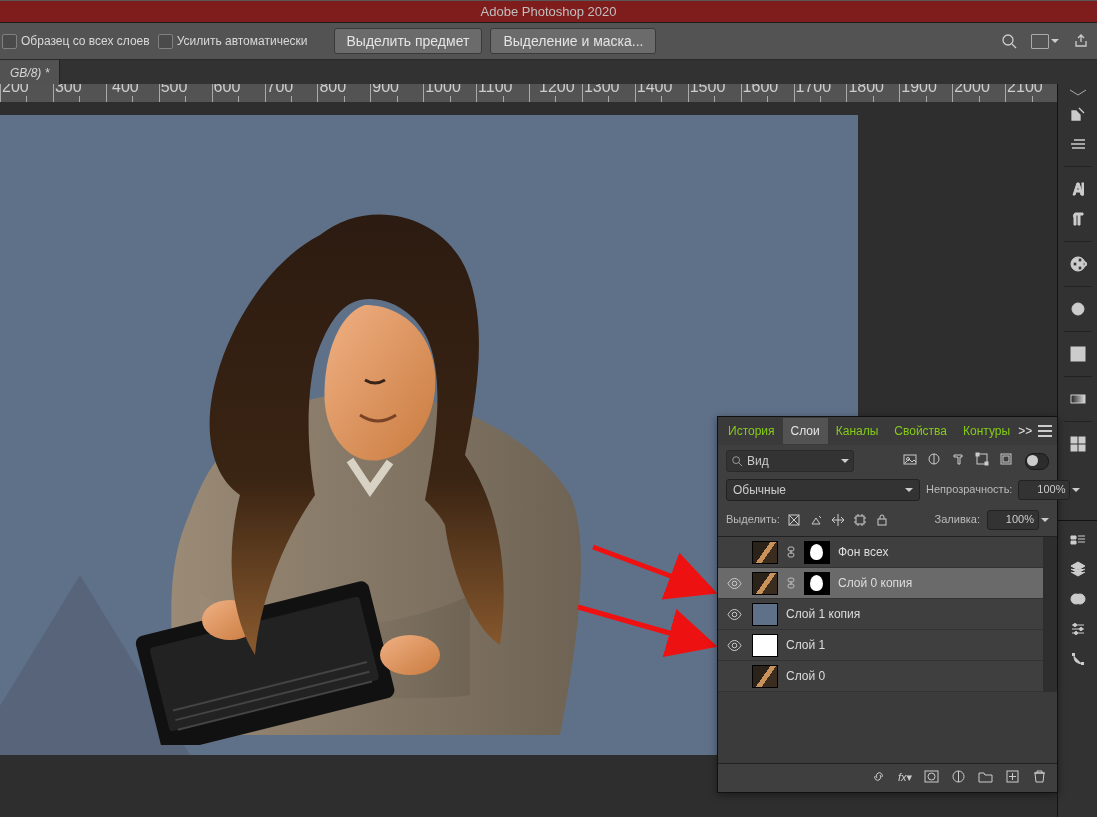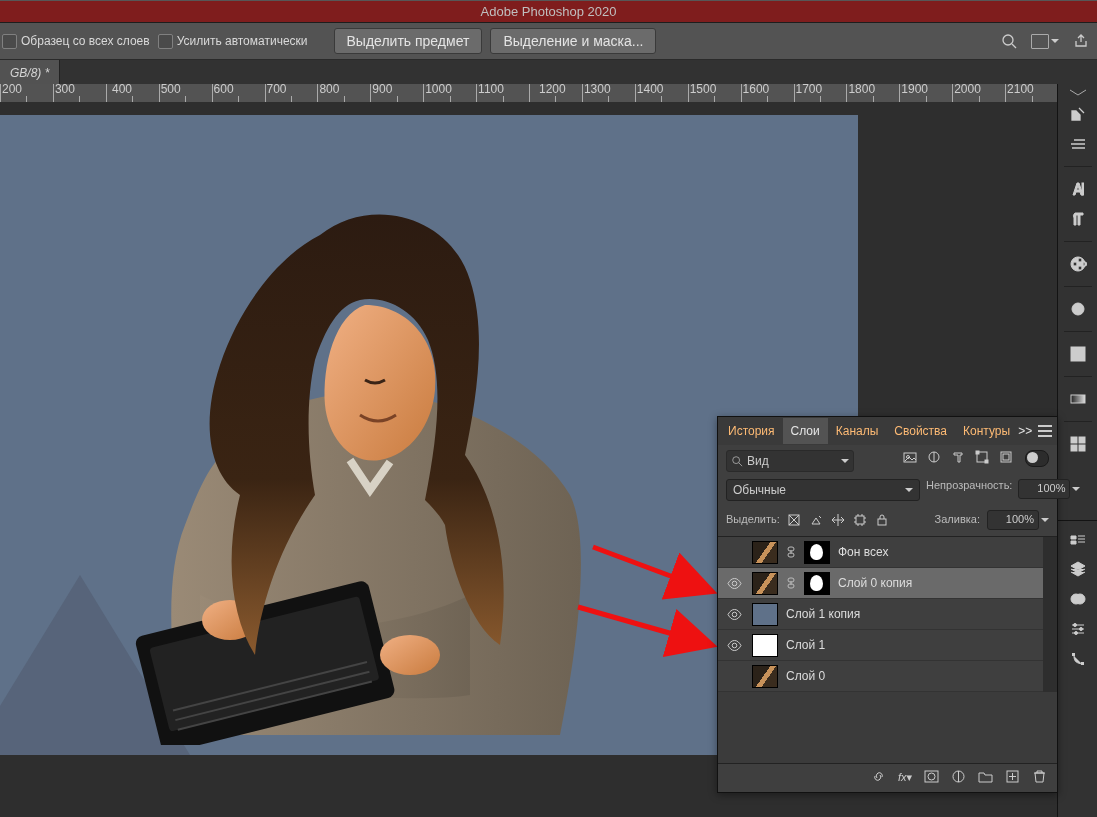--- a/index.html
+++ b/index.html
@@ -56,21 +56,21 @@
   .doctab{
     background:var(--bg-tab);display:flex;align-items:center;padding:0 10px;color:#d4d4d4;
     font-style:italic;font-size:12px;border-right:1px solid #222;
   }
   
   .wrap{position:absolute;left:0;right:0;top:84px;bottom:0;display:flex;}
   .canvas-col{flex:1;position:relative;background:var(--canvas-bg);}
   .ruler-h{height:18px;background:var(--bg1);border-bottom:1px solid #222;position:relative;overflow:hidden;}
   .ruler-tick{position:absolute;bottom:0;width:1px;height:6px;background:#aaa;}
   .ruler-tick.big{height:18px;}
-  .ruler-lbl{position:absolute;bottom:6px;font-size:12px;color:#ccc;}
+  .ruler-lbl{position:absolute;bottom:6px;font-size:16px;color:#ccc;}
   .canvas-area{position:absolute;left:0;right:0;top:18px;bottom:0;background:var(--canvas-bg);overflow:hidden;}
   .photo{
     position:absolute;left:0;top:13px;width:858px;height:640px;background:var(--photo-bg);
   }
   .photo .tri{
     position:absolute;left:0;bottom:0;width:0;height:0;
     border-left:110px solid transparent;border-right:110px solid transparent;border-bottom:180px solid rgba(80,90,110,0.55);
     transform:translateX(-30px);
   }
   .person{
@@ -87,29 +87,29 @@
   .dock svg{width:18px;height:18px;fill:#ccc;stroke:#ccc;}
   
   .panel{
     position:absolute;right:39px;top:416px;width:339px;height:375px;
     background:var(--bg-panel);border:1px solid #111;box-shadow:0 2px 8px rgba(0,0,0,.4);
     display:flex;flex-direction:column;
   }
   .panel-tabs{
     height:28px;background:var(--bg-panel-head);display:flex;align-items:center;padding:0 2px;
   }
-  .ptab{padding:6px 8px;color:#fdba74;font-size:12px;cursor:pointer;}
+  .ptab{padding:6px 8px;color:#84cc16;font-size:12px;cursor:pointer;}
   .ptab.active{background:var(--bg-panel-tab);color:#e6e6e6;}
   .ptab-right{margin-left:auto;display:flex;align-items:center;gap:6px;padding-right:6px;}
   .ptab-right .expand{display:inline-flex;align-items:center;color:#e6e6e6;font-size:12px;}
   .menu-lines{width:14px;height:12px;display:inline-block;
     background:linear-gradient(#ccc,#ccc) 0 0/100% 2px no-repeat,
                linear-gradient(#ccc,#ccc) 0 5px/100% 2px no-repeat,
                linear-gradient(#ccc,#ccc) 0 10px/100% 2px no-repeat;}
-  .panel-row{display:flex;align-items:flex-start;gap:6px;padding:5px 8px;}
+  .panel-row{display:flex;align-items:center;gap:6px;padding:5px 8px;}
   .search-wrap{display:flex;align-items:center;border:1px solid #2a2a2a;background:#333;border-radius:3px;flex:0 0 118px;height:20px;padding:0 4px;}
   .search-wrap svg{width:12px;height:12px;stroke:#aaa;fill:none;}
   .search-wrap .sel-label{margin-left:4px;color:#ccc;font-size:12px;}
   .search-wrap .ch{margin-left:auto;}
   .row-icons{margin-left:auto;display:flex;align-items:center;gap:10px;}
   .row-icons svg,.row-icons .ficon{width:14px;height:14px;stroke:#ccc;fill:none;}
   .toggle{width:22px;height:15px;background:#2c2c2c;border:1px solid #1a1a1a;border-radius:8px;position:relative;margin-left:6px;}
   .toggle .dot{width:11px;height:11px;background:#ccc;border-radius:50%;position:absolute;top:1px;left:1px;}
   .select{flex:0 0 180px;height:20px;background:#333;border:1px solid #222;border-radius:3px;display:flex;align-items:center;padding:0 6px;color:#ccc;}
   .select .ch{margin-left:auto;}

